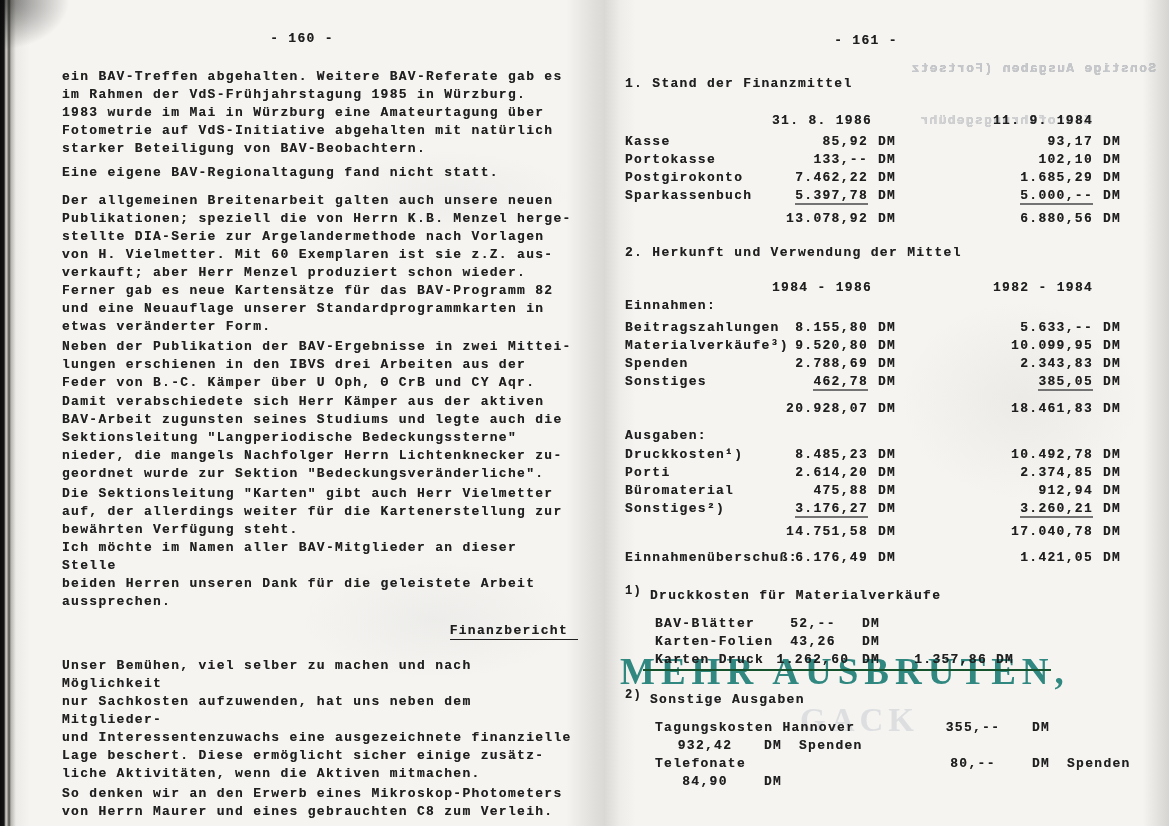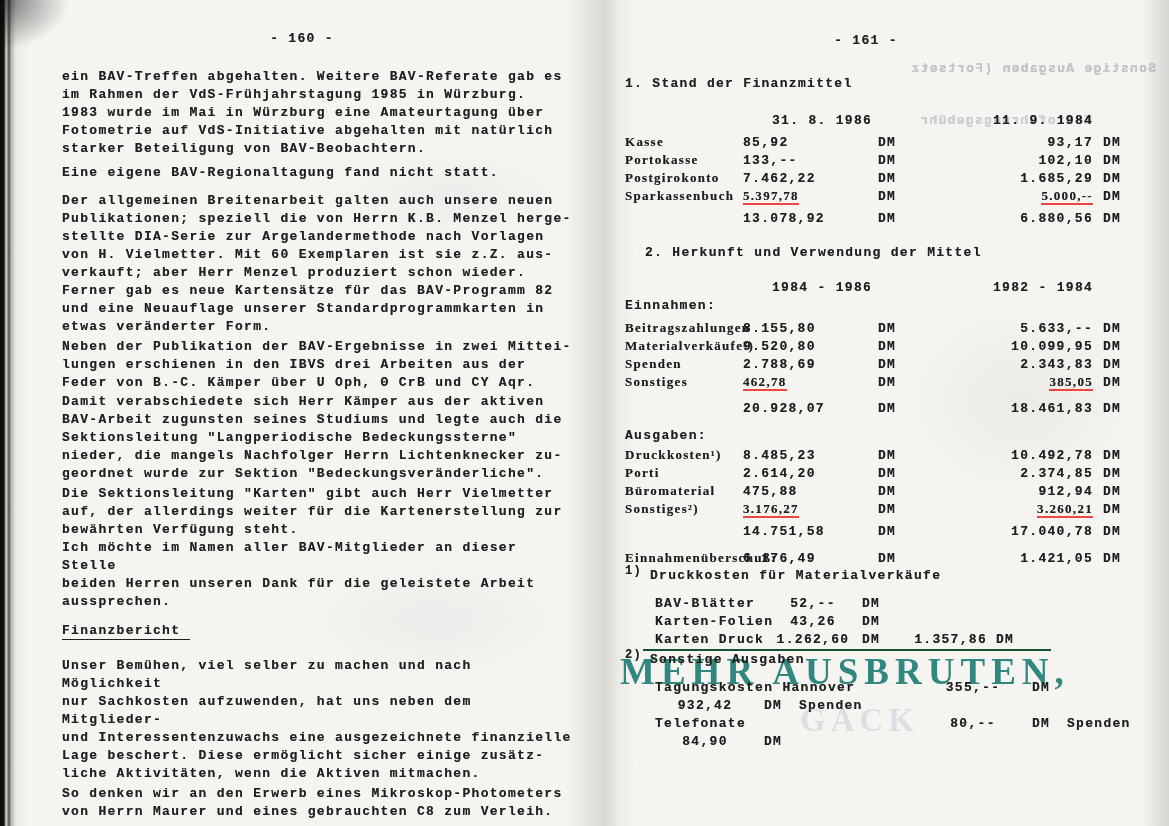--- a/index.html
+++ b/index.html
@@ -45,46 +45,46 @@
   #left-page{left:62px;width:516px;}
   #right-page{left:625px;width:512px;}
 
   .pagenum{margin-top:30px;width:480px;text-align:center;}
   #right-page .pagenum{margin-top:32px;width:482px;}
 
   .para{white-space:pre-line;}
   .p1{margin-top:20px;} .p2{margin-top:6px;} .p3{margin-top:10px;}
   .p4{margin-top:2px;}  .p5{margin-top:1px;} .p6{margin-top:2px;}
   .p7{}
-  .fin-heading{margin-top:11px;}
+  .fin-heading{margin-top:11px;text-align:right;}
   .fin-heading span{border-bottom:1.5px solid #1f1f1f;padding-right:10px;padding-bottom:1px;}
   .p8{margin-top:17px;} .p9{margin-top:2px;}
 
   
   .sec-title{white-space:pre;}
-  .t1{margin-top:25px;} .t2{margin-top:16px;margin-left:20px;}
+  .t1{margin-top:25px;} .t2{margin-top:16px;}
   .hdr-row{position:relative;height:18px;}
   .hdr-row.h1{margin-top:19px;} .hdr-row.h2{margin-top:17px;}
   .hdr-row .c1{position:absolute;left:147px;white-space:pre;}
   .hdr-row .c2{position:absolute;left:368px;white-space:pre;}
   .grp-label{margin-top:0px;}
   .rows{margin-top:4px;}
   .rows.r1{margin-top:3px;} .rows.r3{margin-top:1px;}
   .frow{display:flex;height:18px;align-items:baseline;}
-  .frow .lbl{width:118px;flex:none;white-space:nowrap;overflow:visible;font-family:Liberation Serif, serif;}
-  .frow .v1{width:125px;flex:none;white-space:nowrap;}
+  .frow .lbl{width:118px;flex:none;white-space:nowrap;overflow:visible;}
+  .frow .v1{width:125px;flex:none;text-align:right;white-space:nowrap;}
   .frow .u1{width:75px;flex:none;padding-left:10px;box-sizing:border-box;}
   .frow .v2{width:150px;flex:none;text-align:right;white-space:nowrap;}
   .frow .u2{width:44px;flex:none;padding-left:10px;box-sizing:border-box;}
-  .frow .num-u{border-bottom:2px solid #ef4444;padding-bottom:0px;font-family:Liberation Serif, serif;}
+  .frow .num-u{border-bottom:2px solid #737373;padding-bottom:0px;}
   .total{margin-top:5px;}
   .total.ti{margin-top:9px;} .total.te{margin-top:5px;}
   .ausg{margin-top:9px;} .surplus{margin-top:8px;}
 
-  .fn-title{white-space:nowrap;}
+  .fn-title{margin-top:20px;white-space:nowrap;}
   .fn-marker{display:inline-block;position:relative;top:-5px;font-size:12px;}
   .fn-title .fn-text{margin-left:8px;}
   .fn1-table{margin-left:30px;margin-top:10px;width:380px;}
   .fn1-row{display:flex;height:18px;align-items:baseline;}
   .fn1-row .lbl{width:118px;flex:none;white-space:nowrap;}
   .fn1-row .v1{width:80px;flex:none;text-align:center;white-space:nowrap;}
   .fn1-row .u1{width:34px;flex:none;padding-left:9px;box-sizing:border-box;}
   .fn1-row .v2{width:100px;flex:none;text-align:right;white-space:nowrap;}
   .fn1-row .u2{width:38px;flex:none;padding-left:9px;box-sizing:border-box;}
   .fn1-row.underlined{border-bottom:2px solid #14532d;

